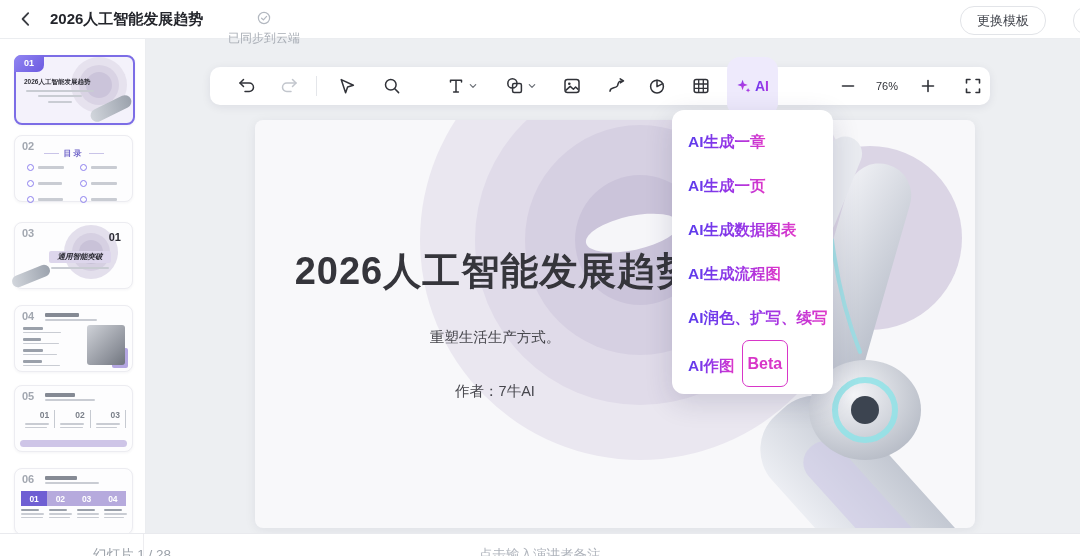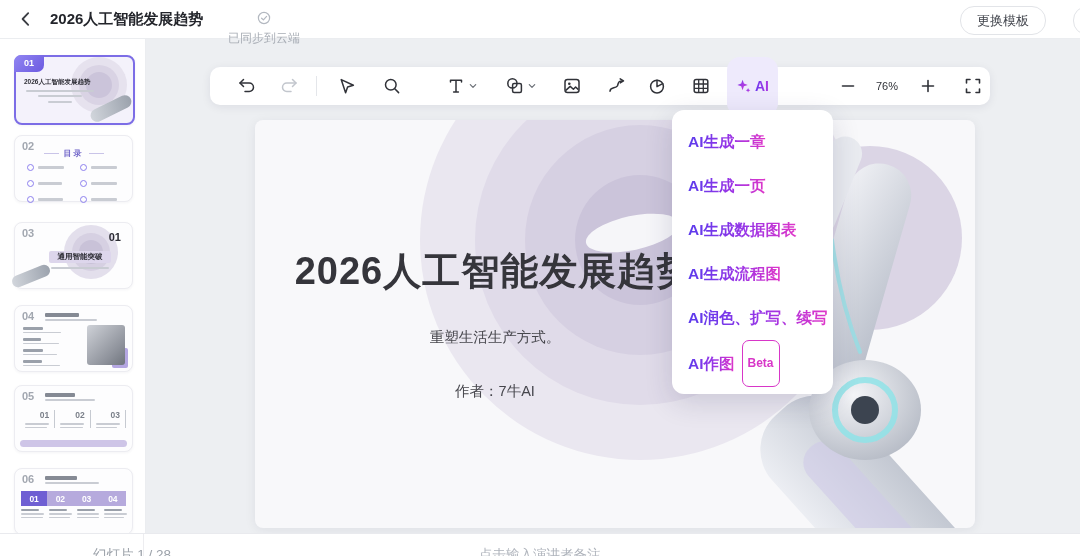--- a/index.html
+++ b/index.html
@@ -39,21 +39,21 @@
   .t2-head{position:absolute;left:0;right:0;top:12px;display:flex;align-items:center;justify-content:center;gap:5px;}
   .t2-head .line{width:15px;height:1px;background:#c9c4e8;}
   .t2-title{font-size:8px;font-weight:700;color:#6f64c8;letter-spacing:2px;}
   .t2-grid{position:absolute;left:12px;right:8px;top:28px;display:grid;
            grid-template-columns:1fr 1fr;row-gap:9px;column-gap:8px;}
   .t2-item{display:flex;align-items:center;gap:4px;}
   .t2-dot{width:5px;height:5px;border-radius:50%;border:1.5px solid #8d80ee;flex:none;}
   
   .t3-01{position:absolute;right:11px;top:8px;font-size:11px;font-weight:800;color:#2b2b33;z-index:3;}
   .t3-pill{position:absolute;left:34px;top:28px;width:62px;height:12px;background:#ddd6ec;border-radius:2px;
-           text-align:center;line-height:12px;font-size:7.5px;font-weight:700;color:#2b2b33;z-index:3;}
+           text-align:center;line-height:12px;font-size:7.5px;font-weight:700;color:#2b2b33;z-index:3;font-style:italic;}
   .t3-sub{position:absolute;left:36px;top:44px;width:58px;height:2px;z-index:3;}
   .t3-arm{position:absolute;left:-4px;bottom:6px;width:40px;height:12px;border-radius:7px;
           transform:rotate(-22deg);background:linear-gradient(100deg,#d3d7dd,#9aa1ac);z-index:2;}
   
   .th-head{position:absolute;left:30px;top:7px;}
   
   .t4-group{margin-bottom:5px;}
   .t4-body{position:absolute;left:8px;top:21px;}
   .t4-img{position:absolute;right:7px;top:19px;width:38px;height:40px;border-radius:3px;
           background:linear-gradient(135deg,#cfd2d8 0%,#8e929b 70%,#6f747d 100%);z-index:2;}
@@ -107,21 +107,21 @@
   .tb-zoom{font-size:11px;color:#303238;flex:none;width:38px;text-align:center;}
 
   
   .ai-menu{position:absolute;left:672px;top:110px;width:161px;background:#fff;border-radius:12px;
            box-shadow:0 8px 28px rgba(40,40,80,.16);padding:10px 0;z-index:50;}
   .ai-item{height:44px;line-height:44px;padding-left:16px;font-size:15.5px;font-weight:700;cursor:pointer;
            white-space:nowrap;}
   .ai-item span.gtxt{background:linear-gradient(90deg,#5b3bec 0%,#9a34e6 55%,#e036c8 100%);
            -webkit-background-clip:text;background-clip:text;color:transparent;}
   .beta{display:inline-block;margin-left:7px;border:1.5px solid #d836c8;color:#d836c8;border-radius:7px;
-        font-size:12px;font-weight:700;line-height:13px;padding:16px 5px;vertical-align:2px;}
+        font-size:16px;font-weight:700;line-height:13px;padding:16px 5px;vertical-align:2px;}
 
   
   .statusbar{position:absolute;left:0;top:533px;width:1080px;height:23px;background:#fff;
              border-top:1px solid #e9eaee;z-index:60;}
   .statusbar .vsep{position:absolute;left:143px;top:0;width:1px;height:23px;background:#ededf0;}
   .sb-counter{position:absolute;left:93px;top:12px;font-size:13.5px;color:#9ba1a9;}
   .sb-notes{position:absolute;left:479px;top:12px;font-size:13.5px;color:#aeb3bb;cursor:text;}
 </style>
 </head>
 <body>

